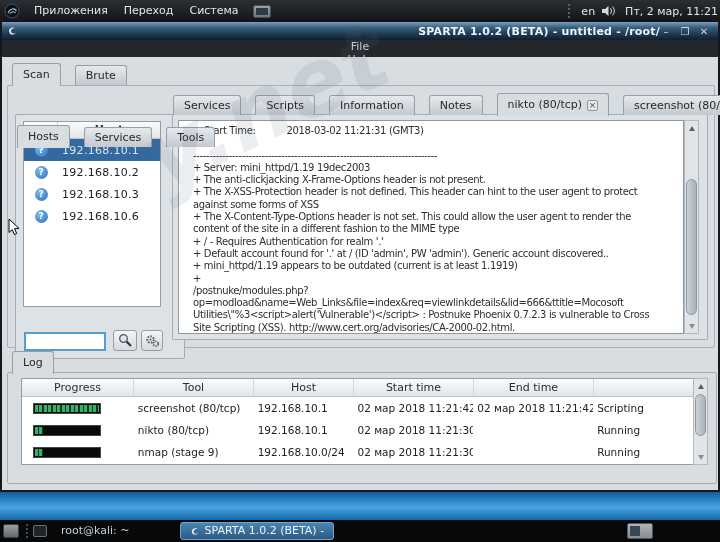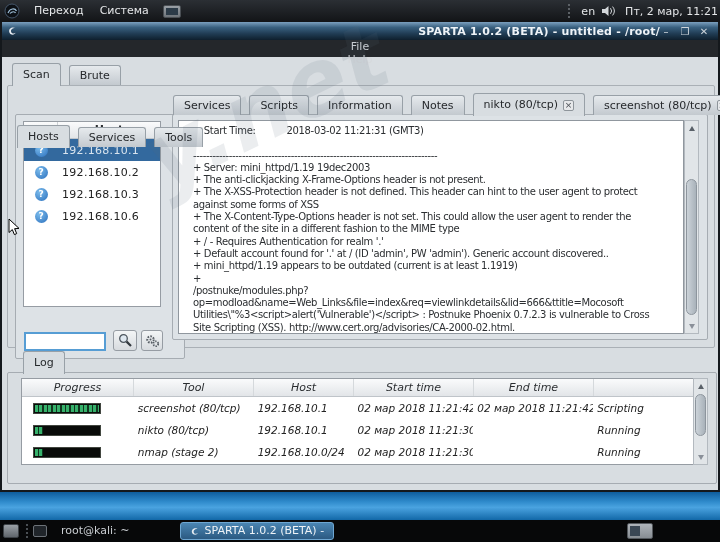--- a/index.html
+++ b/index.html
@@ -30,21 +30,21 @@
   .win-controls { display:flex; gap:7px; margin-right:8px; font-weight:normal; color:#cfd6dc; font-size:10px; }
   .win-btn { width:12px; text-align:center; cursor:default; }
   .menubar { position:absolute; top:18px; left:0; right:0; height:17px; background:#24272b; color:#d6d9dc; font-size:11px; display:flex; align-items:center;flex-direction:column; }
   .menubar-item { padding:0 10px; }
 
   
   .tab { height:20px; line-height:19px; padding:0 10px; font-size:11px; color:#26292c;
     background:linear-gradient(#e6eaed,#c3c9cf); border:1px solid #98a0a7; border-bottom:none;
     border-radius:3px 3px 0 0; margin-bottom:1px; white-space:nowrap; display:flex; align-items:center; gap:5px; }
   .tab.active { height:23px; line-height:22px; background:#d8dde1; margin-bottom:0; z-index:6; position:relative; }
-  .tabrow { position:absolute; display:flex; align-items:flex-end; gap:8px; height:24px; z-index:5; }
+  .tabrow { position:absolute; display:flex; align-items:flex-end; gap:14px; height:24px; z-index:5; }
   .tab-close { width:11px; height:11px; line-height:9px; text-align:center; font-size:9px; color:#4b5056;
     background:#e7e9eb; border:1px solid #8e959b; border-radius:2px; }
 
   .tabrow-main { top:40px; left:10px; }
   .pane-main { position:absolute; top:63px; left:5px; width:708px; height:263px; background:#d8dde1; border:1px solid #aab0b6; border-radius:2px; }
 
   
   .tabrow-hosts { top:70px; left:15px;margin-top:32px; }
   .hosts-panel { position:absolute; top:92px; left:13px; width:170px; height:245px; background:#dde2e6; border:1px solid #a6acb2; border-radius:2px; }
   .hosts-table { position:absolute; top:6px; left:7px; width:138px; height:186px; background:#fff; border:1px solid #969ca3; overflow:hidden; }
@@ -73,22 +73,22 @@
   .vscroll-detail { left:511px; height:214px; }
   .sb-btn { position:absolute; left:0; width:13px; height:14px; display:flex; align-items:center; justify-content:center; }
   .sb-up { top:0; } .sb-down { bottom:0; }
   .tri-up { width:0; height:0; border-left:3.5px solid transparent; border-right:3.5px solid transparent; border-bottom:5px solid #596068; }
   .tri-down { width:0; height:0; border-left:3.5px solid transparent; border-right:3.5px solid transparent; border-top:5px solid #8a9099; }
   .sb-thumb { position:absolute; left:1px; width:11px; border:1px solid #8d959d; border-radius:6px;
     background:linear-gradient(90deg,#ccd3d9,#a9b2ba); }
   .thumb-detail { top:58px; height:136px; }
 
   
-  .tabrow-log { top:328px; left:21px; }
-  .log-panel { position:absolute; top:350px; left:5px; width:710px; height:112px; background:#d8dde1; border:1px solid #a6acb2; border-radius:2px;font-style:italic; }
+  .tabrow-log { top:328px; left:10px; }
+  .log-panel { position:absolute; top:350px; left:5px; width:710px; height:112px; background:#d8dde1; border:1px solid #a6acb2; border-radius:2px; }
   .log-table { position:absolute; top:5px; left:13px; width:672px; height:87px; background:#fff; border:1px solid #969ca3; border-right:none; overflow:hidden; }
   .log-header { display:flex; height:18px; background:linear-gradient(#fafbfc,#e2e5e8); border-bottom:1px solid #bfc4c9; font-size:11px; color:#2a2d30; }
   .log-header > div { text-align:center; line-height:17px; border-right:1px solid #d5d9dc; }
   .log-row { display:flex; align-items:center; height:22px; font-size:10.5px; color:#222; }
   .col-progress { width:112px; } .col-tool { width:120px; } .col-host { width:100px; }
   .col-start { width:120px; } .col-end { width:120px; } .col-status { width:100px; }
   .log-row > div { padding-left:4px; white-space:nowrap; overflow:hidden; }
   .log-row .col-progress { padding-left:11px; }
   .pbar { width:68px; height:11px; background:#090b09; border:1px solid #41463f; padding:1px; }
   .pbar-fill { height:100%; background:repeating-linear-gradient(90deg,#36b16b 0px,#36b16b 3px,#10361f 3px,#10361f 4.5px); }
@@ -119,20 +119,21 @@
 
 <div class="screen">
 
   <div class="top-panel">
     <span class="kali-icon">
       <svg width="16" height="16">
           <circle cx="8" cy="8" r="7" fill="#0c1015" stroke="#45566a"></circle>
           <path d="M4 10 C6 5 11 5 12.5 8 M6 10.5 C8 8 11 8.5 11.5 10" stroke="#9fc0da" fill="none" stroke-width="1.2"></path>
         </svg>
     </span>
+    <span class="panel-menu">Приложения</span>
     <span class="panel-menu">Переход</span>
     <span class="panel-menu">Система</span>
     <span class="panel-applet-icon"></span>
     <span class="panel-spacer"></span>
     <span class="panel-grip"></span>
     <span class="panel-lang">en</span>
     <span style="display:inline-flex;margin:0 3px;">
       <svg width="14" height="12">
           <polygon points="0,4 3,4 6.5,1 6.5,11 3,8 0,8" fill="#d3d7da"></polygon>
           <path d="M8.5 3.2 q2.2 2.8 0 5.6 M10.6 1.6 q3.6 4.4 0 8.8" stroke="#d3d7da" fill="none" stroke-width="1"></path>
@@ -318,21 +319,21 @@
           <div class="col-start">02 мар 2018 11:21:30</div>
           <div class="col-end"></div>
           <div class="col-status">Running</div>
         </div>
         <div class="log-row">
           <div class="col-progress">
               <div class="pbar">
                 <div class="pbar-fill" style="width: 12%;"></div>
               </div>
             </div>
-          <div class="col-tool">nmap (stage 2)</div>
+          <div class="col-tool">nmap (stage 9)</div>
           <div class="col-host">192.168.10.0/24</div>
           <div class="col-start">02 мар 2018 11:21:30</div>
           <div class="col-end"></div>
           <div class="col-status">Running</div>
         </div>
       </div>
       <div class="vscroll vscroll-log">
         <div class="sb-btn sb-up">
             <span class="tri-up"></span>
           </div>

